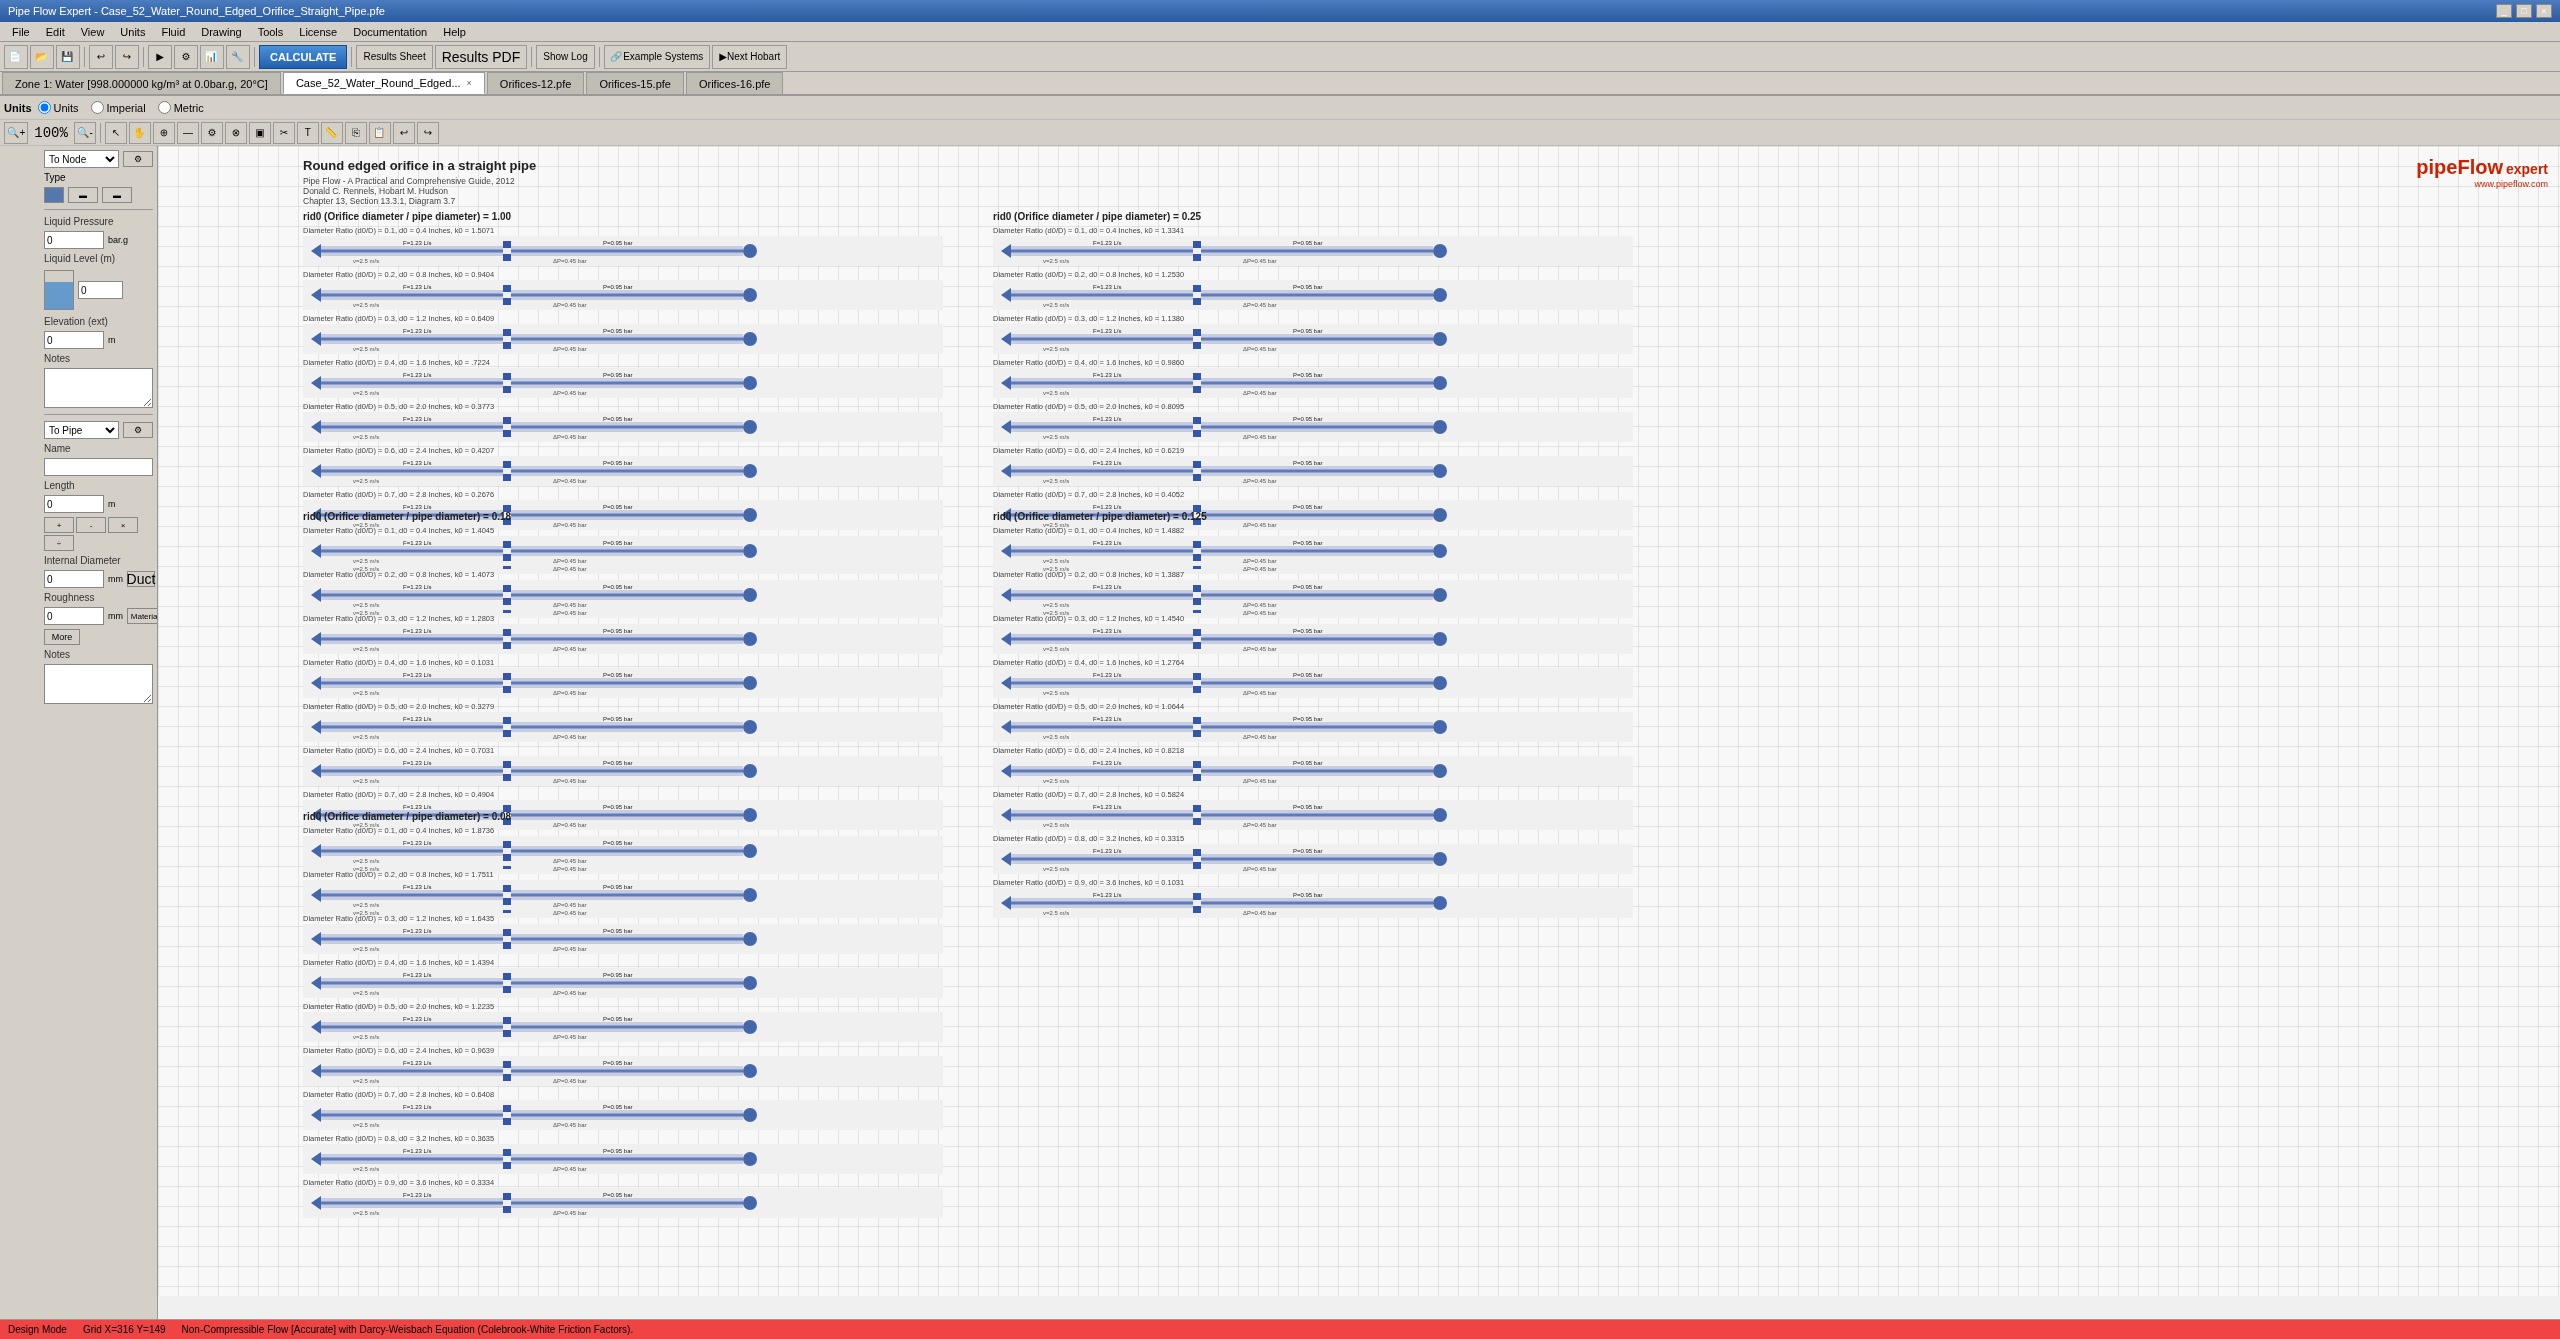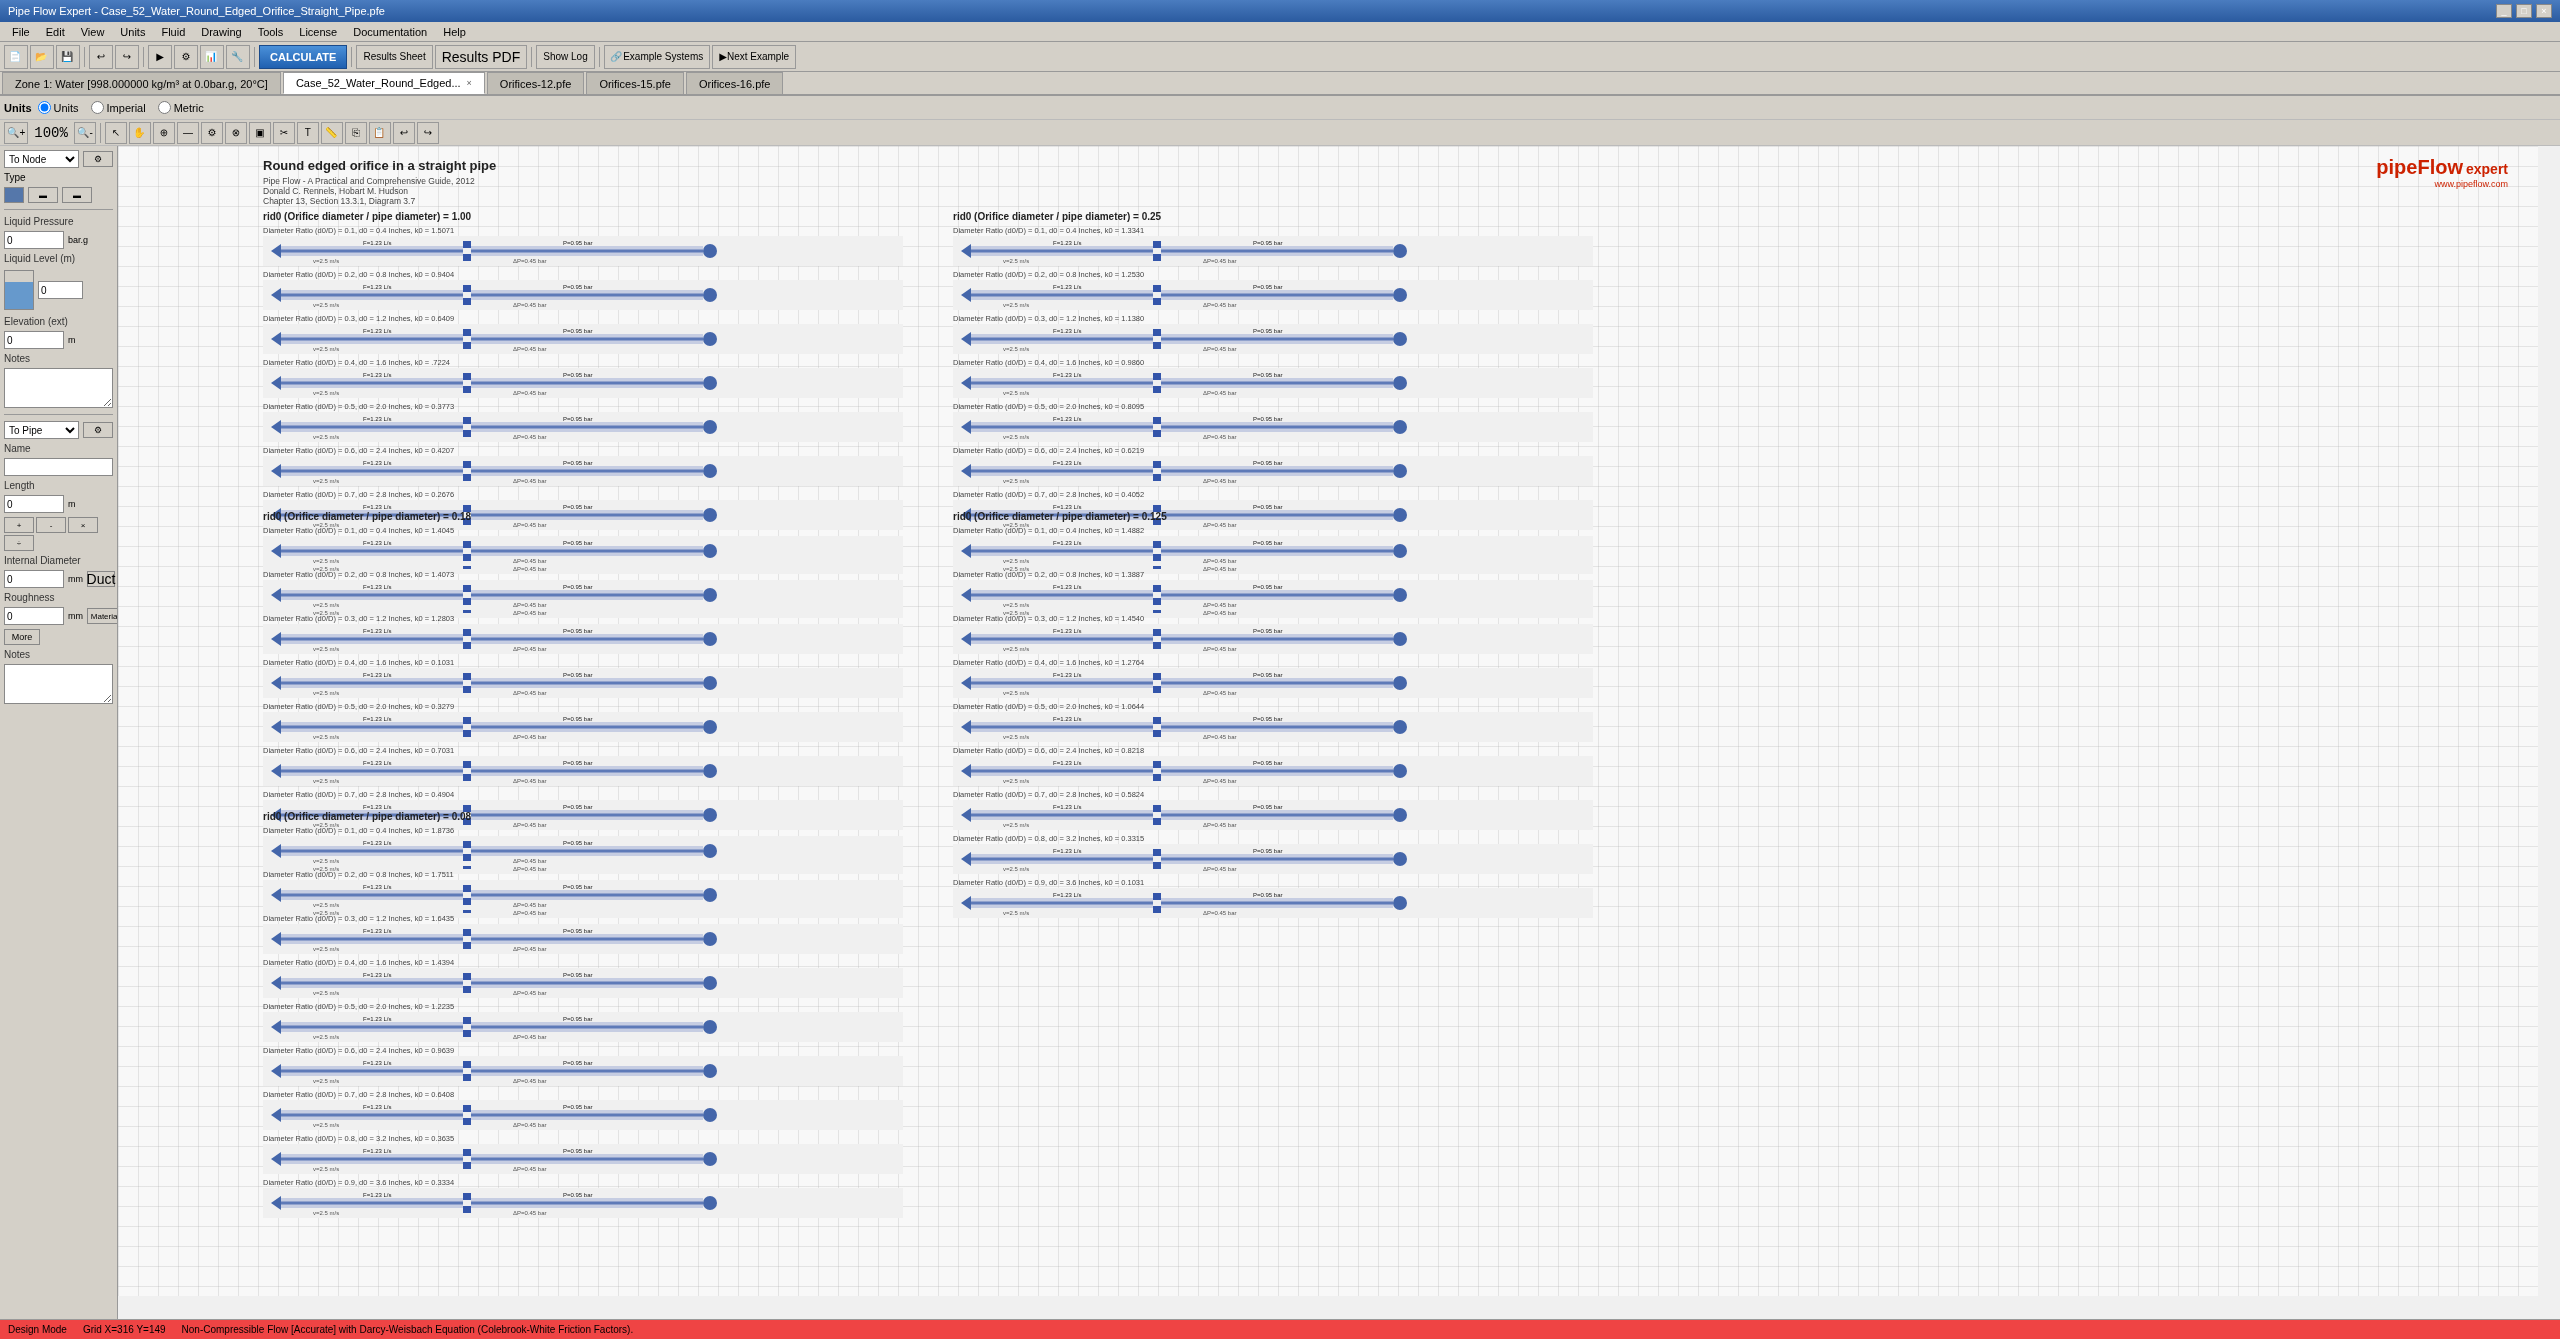--- a/index.html
+++ b/index.html
@@ -125,20 +125,21 @@
       align-items: center;
       justify-content: center;
       font-size: 10px;
       padding: 0 2px;
     }
 
     
     #main-layout {
       display: flex;
       height: calc(1339px - 22px - 20px - 30px - 24px - 24px - 26px - 20px);
+      padding-left: 40px;
     }
 
     
     #left-panel {
       width: 118px;
       background: #d4d0c8;
       border-right: 1px solid #999;
       padding: 4px;
       display: flex;
       flex-direction: column;
@@ -281,21 +282,21 @@
 
   <button class="tb-btn" style="font-size:10px;padding:0 6px;">Show Log</button>
   <div class="tb-separator"></div>
 
   <button class="tb-btn" style="font-size:10px;padding:0 6px;">
     <span>🔗</span>
     <span>Example Systems</span>
   </button>
   <button class="tb-btn" style="font-size:10px;padding:0 6px;">
     <span>▶</span>
-    <span>Next Example</span>
+    <span>Next Hobart</span>
   </button>
 </div>
 
 <div id="tabs-bar">
   <div class="tab">
     <span>Zone 1: Water [998.000000 kg/m³ at 0.0bar.g, 20°C]</span>
   </div>
   <div class="tab active">
     <span>Case_52_Water_Round_Edged...</span>
     <span class="close-x">×</span>

